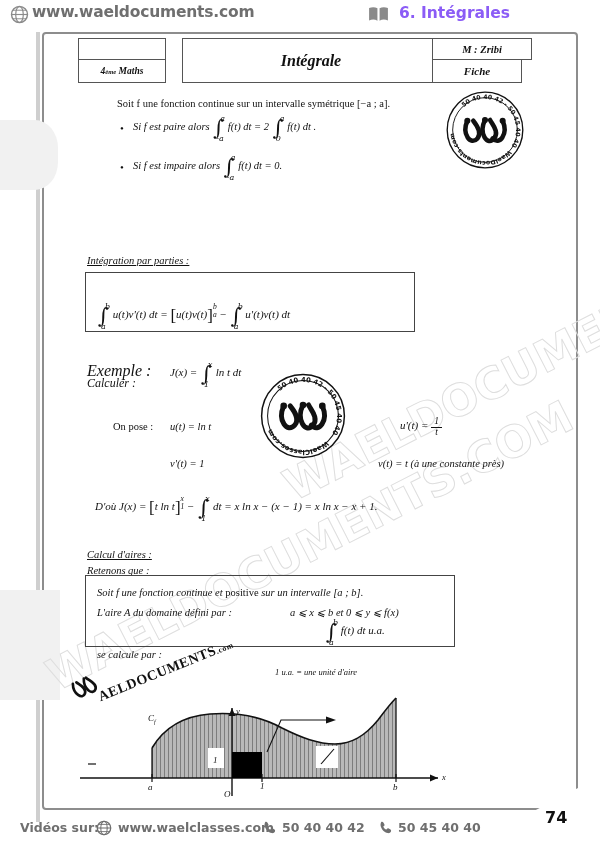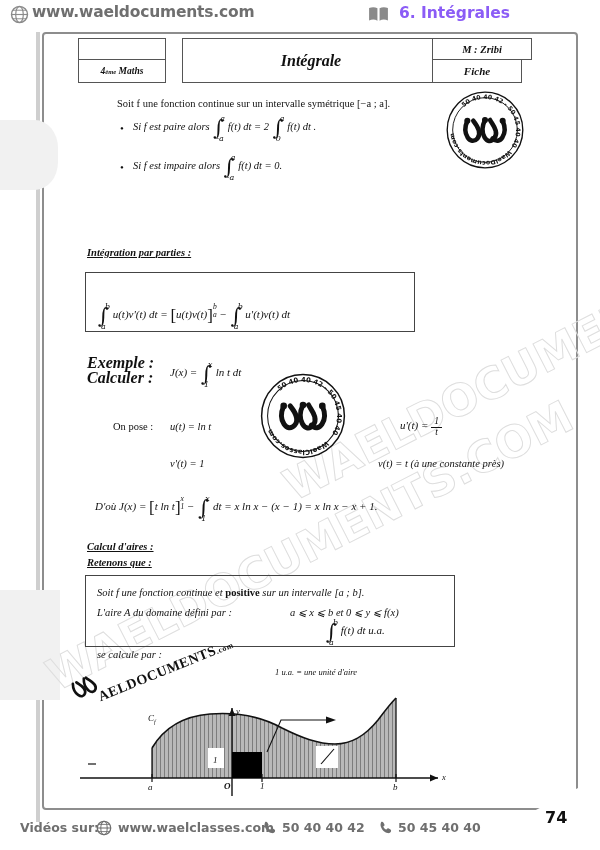--- a/index.html
+++ b/index.html
@@ -88,21 +88,21 @@
   .tt-l2{left:0;top:21px;width:88px;height:24px;font-size:9.5px;}
   .tt-c{left:92px;top:0;width:258px;height:45px;font-size:16px;margin-left:12px;}
   .tt-r1{left:354px;top:0;width:100px;height:22px;font-size:10.5px;}
   .tt-r2{left:354px;top:21px;width:90px;height:24px;font-size:11px;}
   .sup{font-size:6.5px;vertical-align:super;}
 
   
   .content{position:absolute;left:0;top:0;width:600px;height:850px;z-index:3;}
   .txt{position:absolute;font-size:10.5px;line-height:1.35;}
   .ital{font-style:italic;}
-  .bld{font-weight:bold;}
+  .bld{font-weight:normal;margin-top:8px;}
   .under{text-decoration:underline;}
 
   .bullet{position:absolute;font-size:10.5px;}
   .bullet:before{
     content:"\2022";position:absolute;left:-13px;top:1px;font-size:11px;
   }
 
   
   .mathline{position:absolute;font-size:11px;white-space:nowrap;}
   .intg{
@@ -224,21 +224,21 @@
   <div class="mathline ital" style="left:97px;top:303px;">
     <span class="intg">∫<span class="lim-t">b</span><span class="lim-b">a</span></span>
     <span>u(t)v'(t) dt =</span>
     <span class="brk">[</span><span>u(t)v(t)</span><span class="brk">]</span><span style="font-size:7.5px;display:inline-block;line-height:1;vertical-align:1px;"><span style="display:block">b</span><span style="display:block">a</span></span>
     <span>−</span>
     <span class="intg">∫<span class="lim-t">b</span><span class="lim-b">a</span></span>
     <span>u'(t)v(t) dt</span>
   </div>
 
   <div class="txt ital bld" style="left:87px;top:352px;font-size:16px;">Exemple :</div>
-  <div class="txt ital bld" style="left:87px;top:367px;font-size:16px;">Calculer :</div>
+  <div class="txt ital bld" style="left:87px;top:367px;font-size:12px;">Calculer :</div>
   <div class="mathline ital" style="left:170px;top:366px;">
     <span>J(x) =</span>
     <span class="intg">∫<span class="lim-t">x</span><span class="lim-b">1</span></span>
     <span>ln t dt</span>
   </div>
 
   <div class="txt" style="left:113px;top:420px;">On pose :</div>
   <div class="txt ital" style="left:170px;top:420px;">u(t) = ln t</div>
   <div class="mathline ital" style="left:400px;top:417px;">
     <span>u'(t) =</span>

